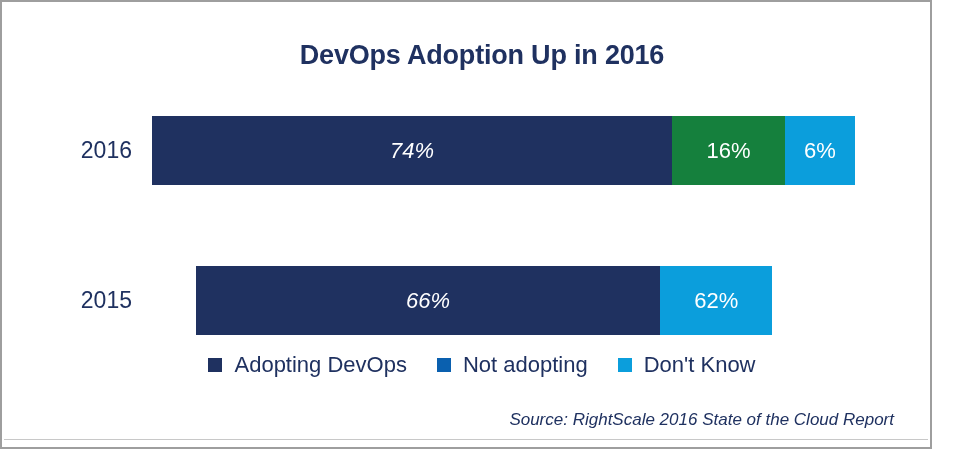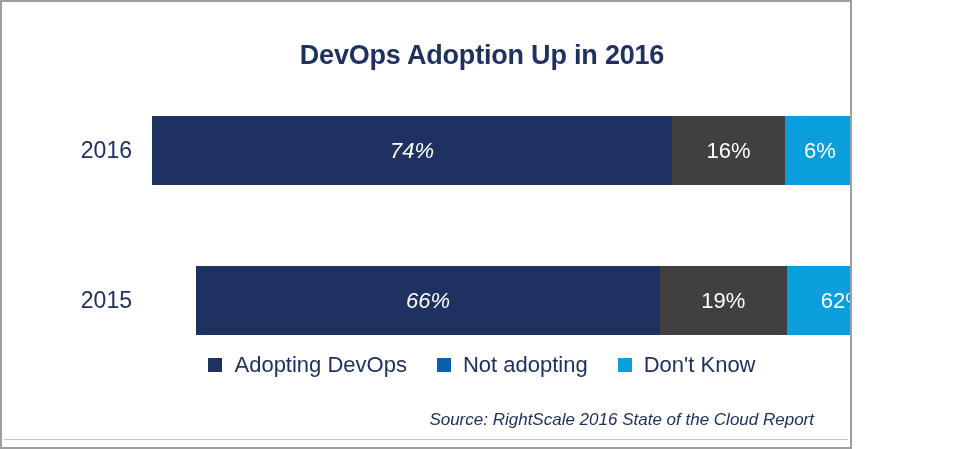--- a/index.html
+++ b/index.html
@@ -5,21 +5,21 @@
   html, body {
     margin: 0;
     padding: 0;
     background: #ffffff;
   }
   body {
     font-family: "Liberation Sans", sans-serif;
   }
   .figure {
     position: relative;
-    width: 852px;
+    width: 932px;
     height: 449px;
     box-sizing: border-box;
     background: #ffffff;
     border: 2px solid #9e9e9e;
     overflow: hidden;
   }
   .chart-title {
     position: absolute;
     left: 0;
     top: 38px;
@@ -52,21 +52,21 @@
     align-items: center;
     justify-content: center;
     color: #ffffff;
     font-size: 22px;
     font-weight: normal;
     box-sizing: border-box;
     overflow: hidden;
     white-space: nowrap;
   }
   .seg-adopting { background: #1f3160; font-style: italic; }
-  .seg-not      { background: #404040; text-align: center; }
+  .seg-not      { background: #15803d; text-align: center; }
   .seg-dk       { background: #0b9edc; }
   .ylabel {
     position: absolute;
     left: 20px;
     width: 110px;
     text-align: right;
     font-size: 23px;
     color: #1f3160;
     height: 69px;
     line-height: 69px;
@@ -129,21 +129,20 @@
     <div class="row row-2016">
       <div class="seg seg-adopting" style="width:74%">74%</div>
       <div class="seg seg-not" style="width:16%">16%</div>
       <div class="seg seg-dk" style="width:10%">6%</div>
     </div>
 
     <div class="ylabel ylabel-2015">2015</div>
 
     <div class="row row-2015">
       <div class="seg seg-adopting" style="width:66%">66%</div>
-      <div class="seg seg-not" style="width:18%">19%</div>
       <div class="seg seg-dk" style="width:16%">62%</div>
     </div>
 
     <div class="legend">
       <div class="legend-item">
         <span class="legend-swatch" style="background:#1f3160"></span>
         <span>Adopting DevOps</span>
       </div>
       <div class="legend-item">
         <span class="legend-swatch" style="background:#0a60af"></span>

